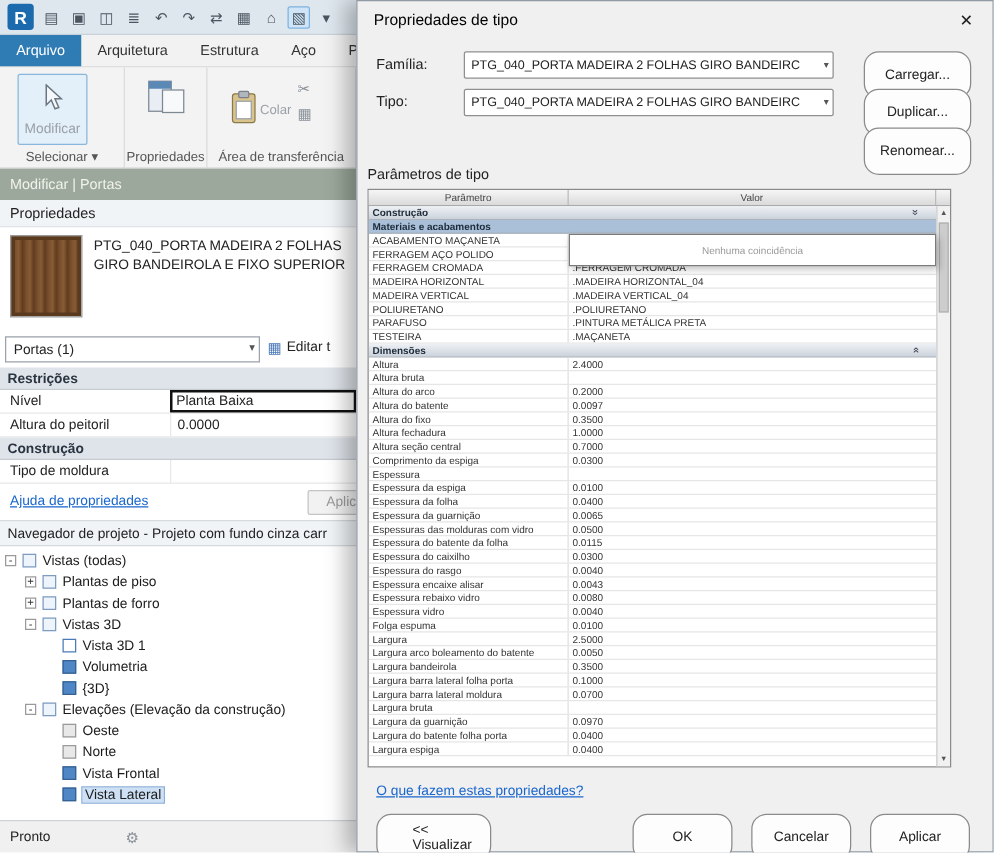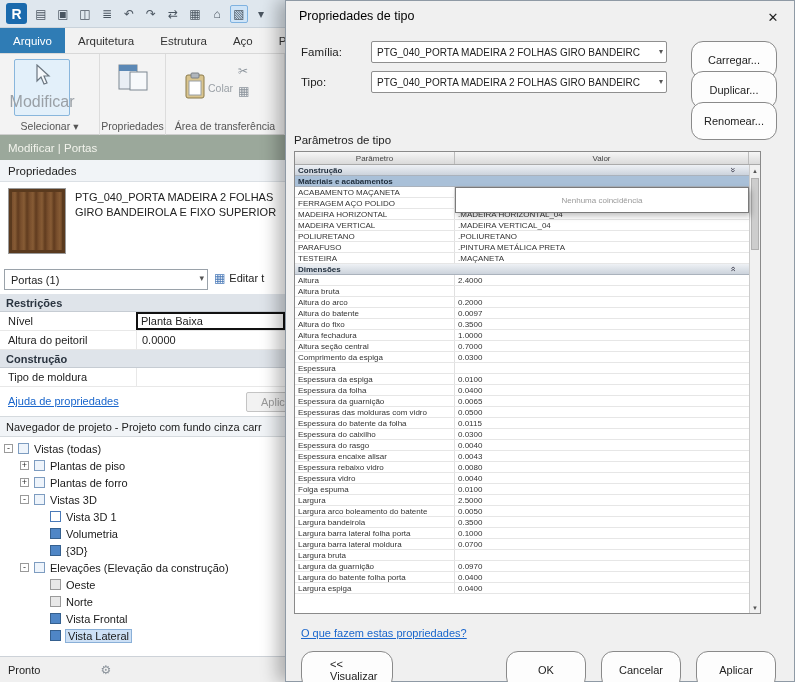--- a/index.html
+++ b/index.html
@@ -33,21 +33,21 @@
   .rpanel { position:absolute; top:0; height:81px; border-right:1px solid #dcdcdc; }
   .rpanel .panel-label { position:absolute; bottom:0; left:0; right:0; height:18px;
     font-size:10.5px; color:#555; display:flex; align-items:center; justify-content:center; gap:3px; }
   .p-select { left:0; width:100px; }
   .p-props  { left:100px; width:66px; }
   .p-clip   { left:166px; width:119px; }
 
   .modify-btn { position:absolute; left:14px; top:5px; width:56px; height:57px;
     border:1px solid #89b6dc; background:#e3f0fa; border-radius:2px;
     display:flex; flex-direction:column; align-items:center; justify-content:center; gap:3px; }
-  .modify-btn .big-btn-label { font-size:16px; color:#9aa0a6; }
+  .modify-btn .big-btn-label { font-size:11px; color:#9aa0a6; }
 
   .props-big-btn { position:absolute; left:12px; top:6px; width:42px; height:56px;
     display:flex; flex-direction:column; align-items:center; justify-content:flex-start; }
   .paste-btn { position:absolute; left:18px; top:6px; width:42px; height:56px;
     display:flex; flex-direction:row; align-items:center; gap:2px; }
   .paste-btn .small-label { font-size:10.5px; color:#9aa0a6; }
   .clip-extra { position:absolute; left:72px; top:10px; display:flex; flex-direction:column; gap:6px;
     font-size:12px; color:#8a929a; }
 
   .mode-bar { position:absolute; top:135px; left:0; width:285px; height:25px;
@@ -421,20 +421,24 @@
           </div>
           <div class="trow">
             <div class="tcell-p">ACABAMENTO MAÇANETA</div>
             <div class="tcell-v"></div>
           </div>
           <div class="trow">
             <div class="tcell-p">FERRAGEM AÇO POLIDO</div>
             <div class="tcell-v">.FERRAGEM AÇO POLIDO</div>
           </div>
           <div class="trow">
+            <div class="tcell-p">FERRAGEM CROMADA</div>
+            <div class="tcell-v">.FERRAGEM CROMADA</div>
+          </div>
+          <div class="trow">
             <div class="tcell-p">MADEIRA HORIZONTAL</div>
             <div class="tcell-v">.MADEIRA HORIZONTAL_04</div>
           </div>
           <div class="trow">
             <div class="tcell-p">MADEIRA VERTICAL</div>
             <div class="tcell-v">.MADEIRA VERTICAL_04</div>
           </div>
           <div class="trow">
             <div class="tcell-p">POLIURETANO</div>
             <div class="tcell-v">.POLIURETANO</div>

